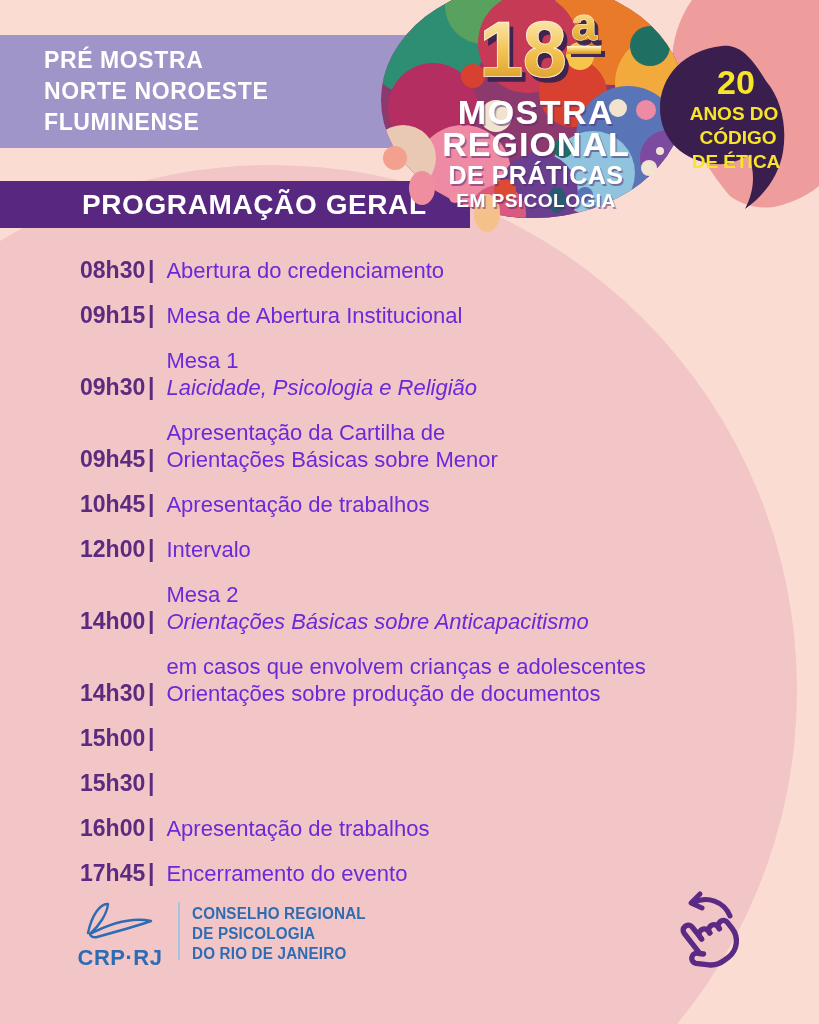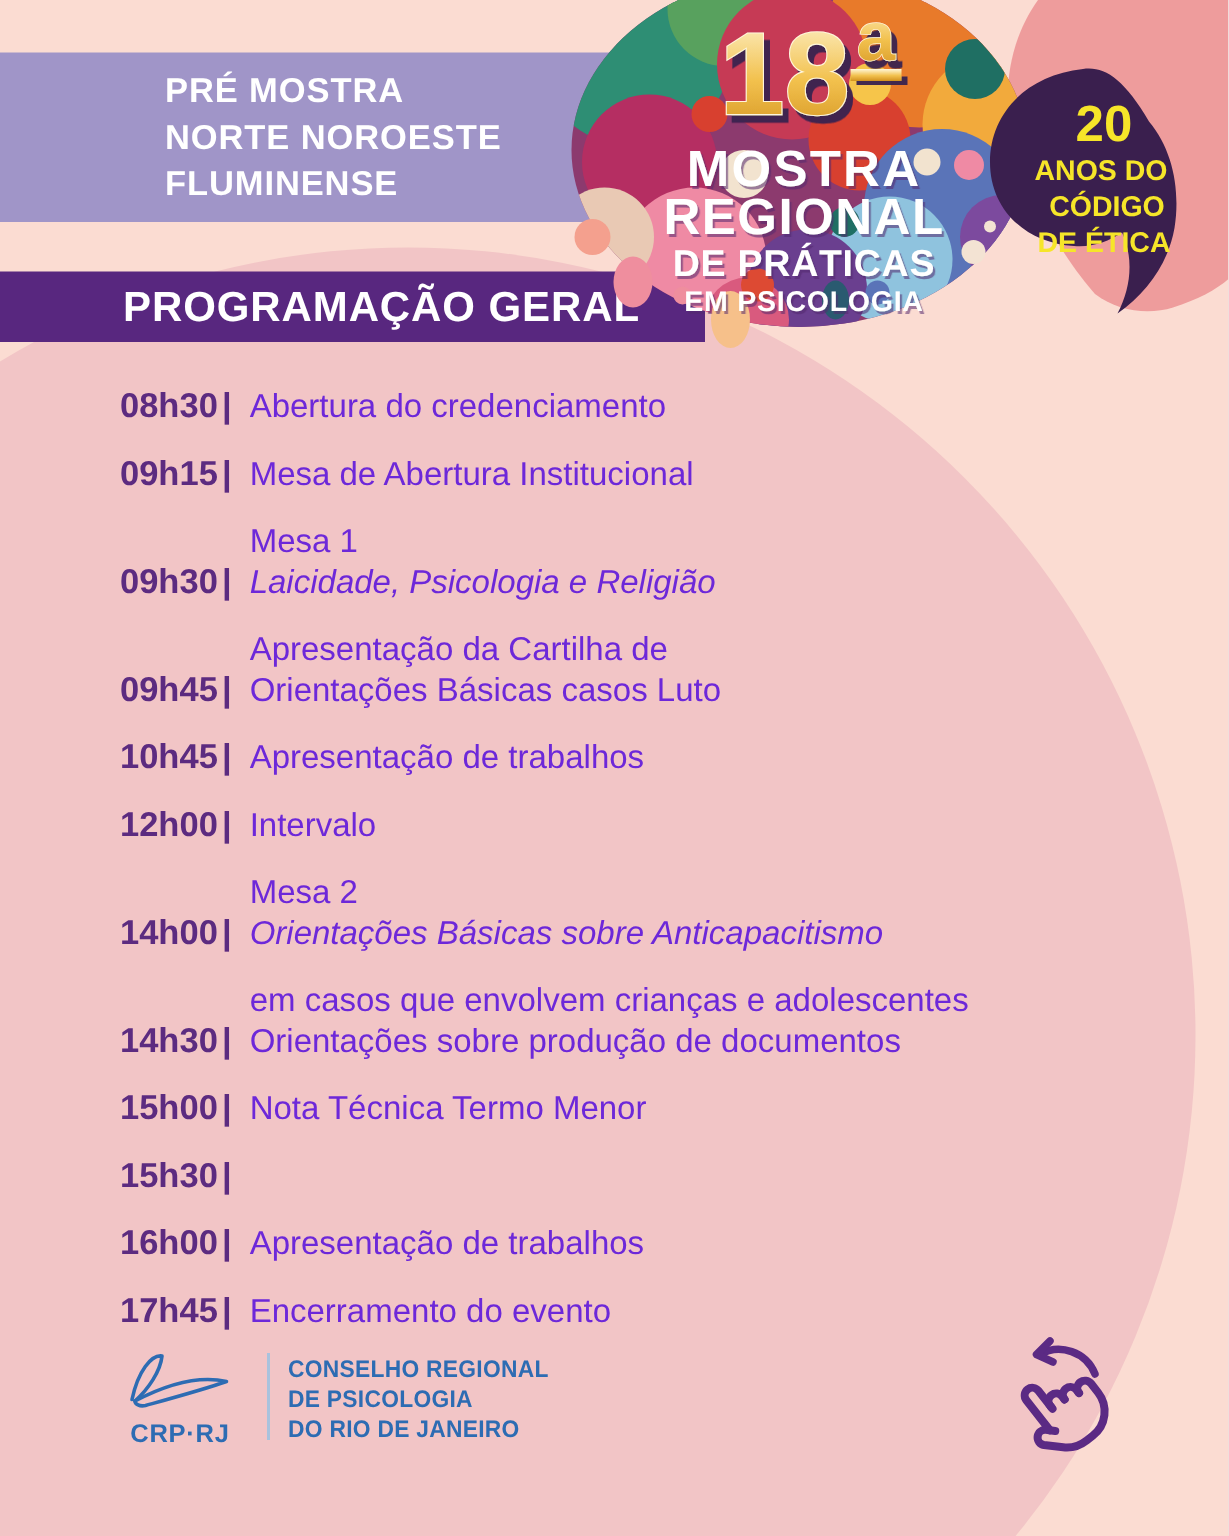--- a/index.html
+++ b/index.html
@@ -11,21 +11,21 @@
   }
   
   .big-circle {
     position:absolute; left:-253px; top:165px; width:1050px; height:1050px;
     border-radius:50%; background:#f2c5c6;
   }
   
   .lilac-banner {
     position:absolute; left:0; top:35px; width:458px; height:113px;
     background:#a095c8; display:flex; flex-direction:column; justify-content:center;
-    padding-left:110px;
+    padding-left:44px;
   }
   .lilac-banner .line {
     color:#ffffff; font-weight:700; font-size:23px; line-height:31px; letter-spacing:0.6px;
   }
   .purple-banner {
     position:absolute; left:0; top:181px; width:470px; height:47px;
     background:#58277f; display:flex; align-items:center; padding-left:82px;
   }
   .purple-banner .title {
     color:#ffffff; font-weight:700; font-size:28px; letter-spacing:0.6px;
@@ -38,21 +38,21 @@
   }
   .row .pipe {
     flex:0 0 auto; margin:0 12px 0 2px; font-weight:700; font-size:23px; line-height:27px; color:#5c2b80;
   }
   .row .lines { flex:1 1 auto; }
   .row .line { font-size:22px; line-height:27px; color:#6d28d9; }
   .row .line.italic { font-style:italic; }
   
   .footer { position:absolute; left:76px; top:898px; display:flex; align-items:flex-start; }
   .crp-block { width:88px; text-align:center; }
-  .crp-abbr { color:#2d6cb3; font-weight:700; font-size:17px; letter-spacing:0.5px; margin-top:1px; }
+  .crp-abbr { color:#2d6cb3; font-weight:700; font-size:22px; letter-spacing:0.5px; margin-top:1px; }
   .footer-divider { width:2px; height:58px; background:#a9c2dd; margin:4px 12px 0 14px; }
   .org-lines { padding-top:6px; }
   .org-line {
     color:#2d6cb3; font-weight:700; font-size:16px; line-height:20px; letter-spacing:0.2px;
     transform:scaleX(0.95); transform-origin:left;
   }
   
   .abs { position:absolute; }
   .cream-dot { position:absolute; border-radius:50%; background:#f3e3d3; }
 </style>
@@ -177,21 +177,21 @@
         <div class="lines">
           <div class="line">Mesa 1</div>
           <div class="line italic">Laicidade, Psicologia e Religião</div>
         </div>
       </div>
       <div class="row">
         <span class="time">09h45</span>
         <span class="pipe">|</span>
         <div class="lines">
           <div class="line">Apresentação da Cartilha de</div>
-          <div class="line">Orientações Básicas casos Luto</div>
+          <div class="line">Orientações Básicas sobre Menor</div>
         </div>
       </div>
       <div class="row">
         <span class="time">10h45</span>
         <span class="pipe">|</span>
         <div class="lines">
           <div class="line">Apresentação de trabalhos</div>
         </div>
       </div>
       <div class="row">
@@ -213,23 +213,20 @@
         <span class="time">14h30</span>
         <span class="pipe">|</span>
         <div class="lines">
           <div class="line">em casos que envolvem crianças e adolescentes</div>
           <div class="line">Orientações sobre produção de documentos</div>
         </div>
       </div>
       <div class="row">
         <span class="time">15h00</span>
         <span class="pipe">|</span>
-        <div class="lines">
-          <div class="line">Nota Técnica Termo Menor</div>
-        </div>
       </div>
       <div class="row">
         <span class="time">15h30</span>
         <span class="pipe">|</span>
       </div>
       <div class="row">
         <span class="time">16h00</span>
         <span class="pipe">|</span>
         <div class="lines">
           <div class="line">Apresentação de trabalhos</div>

